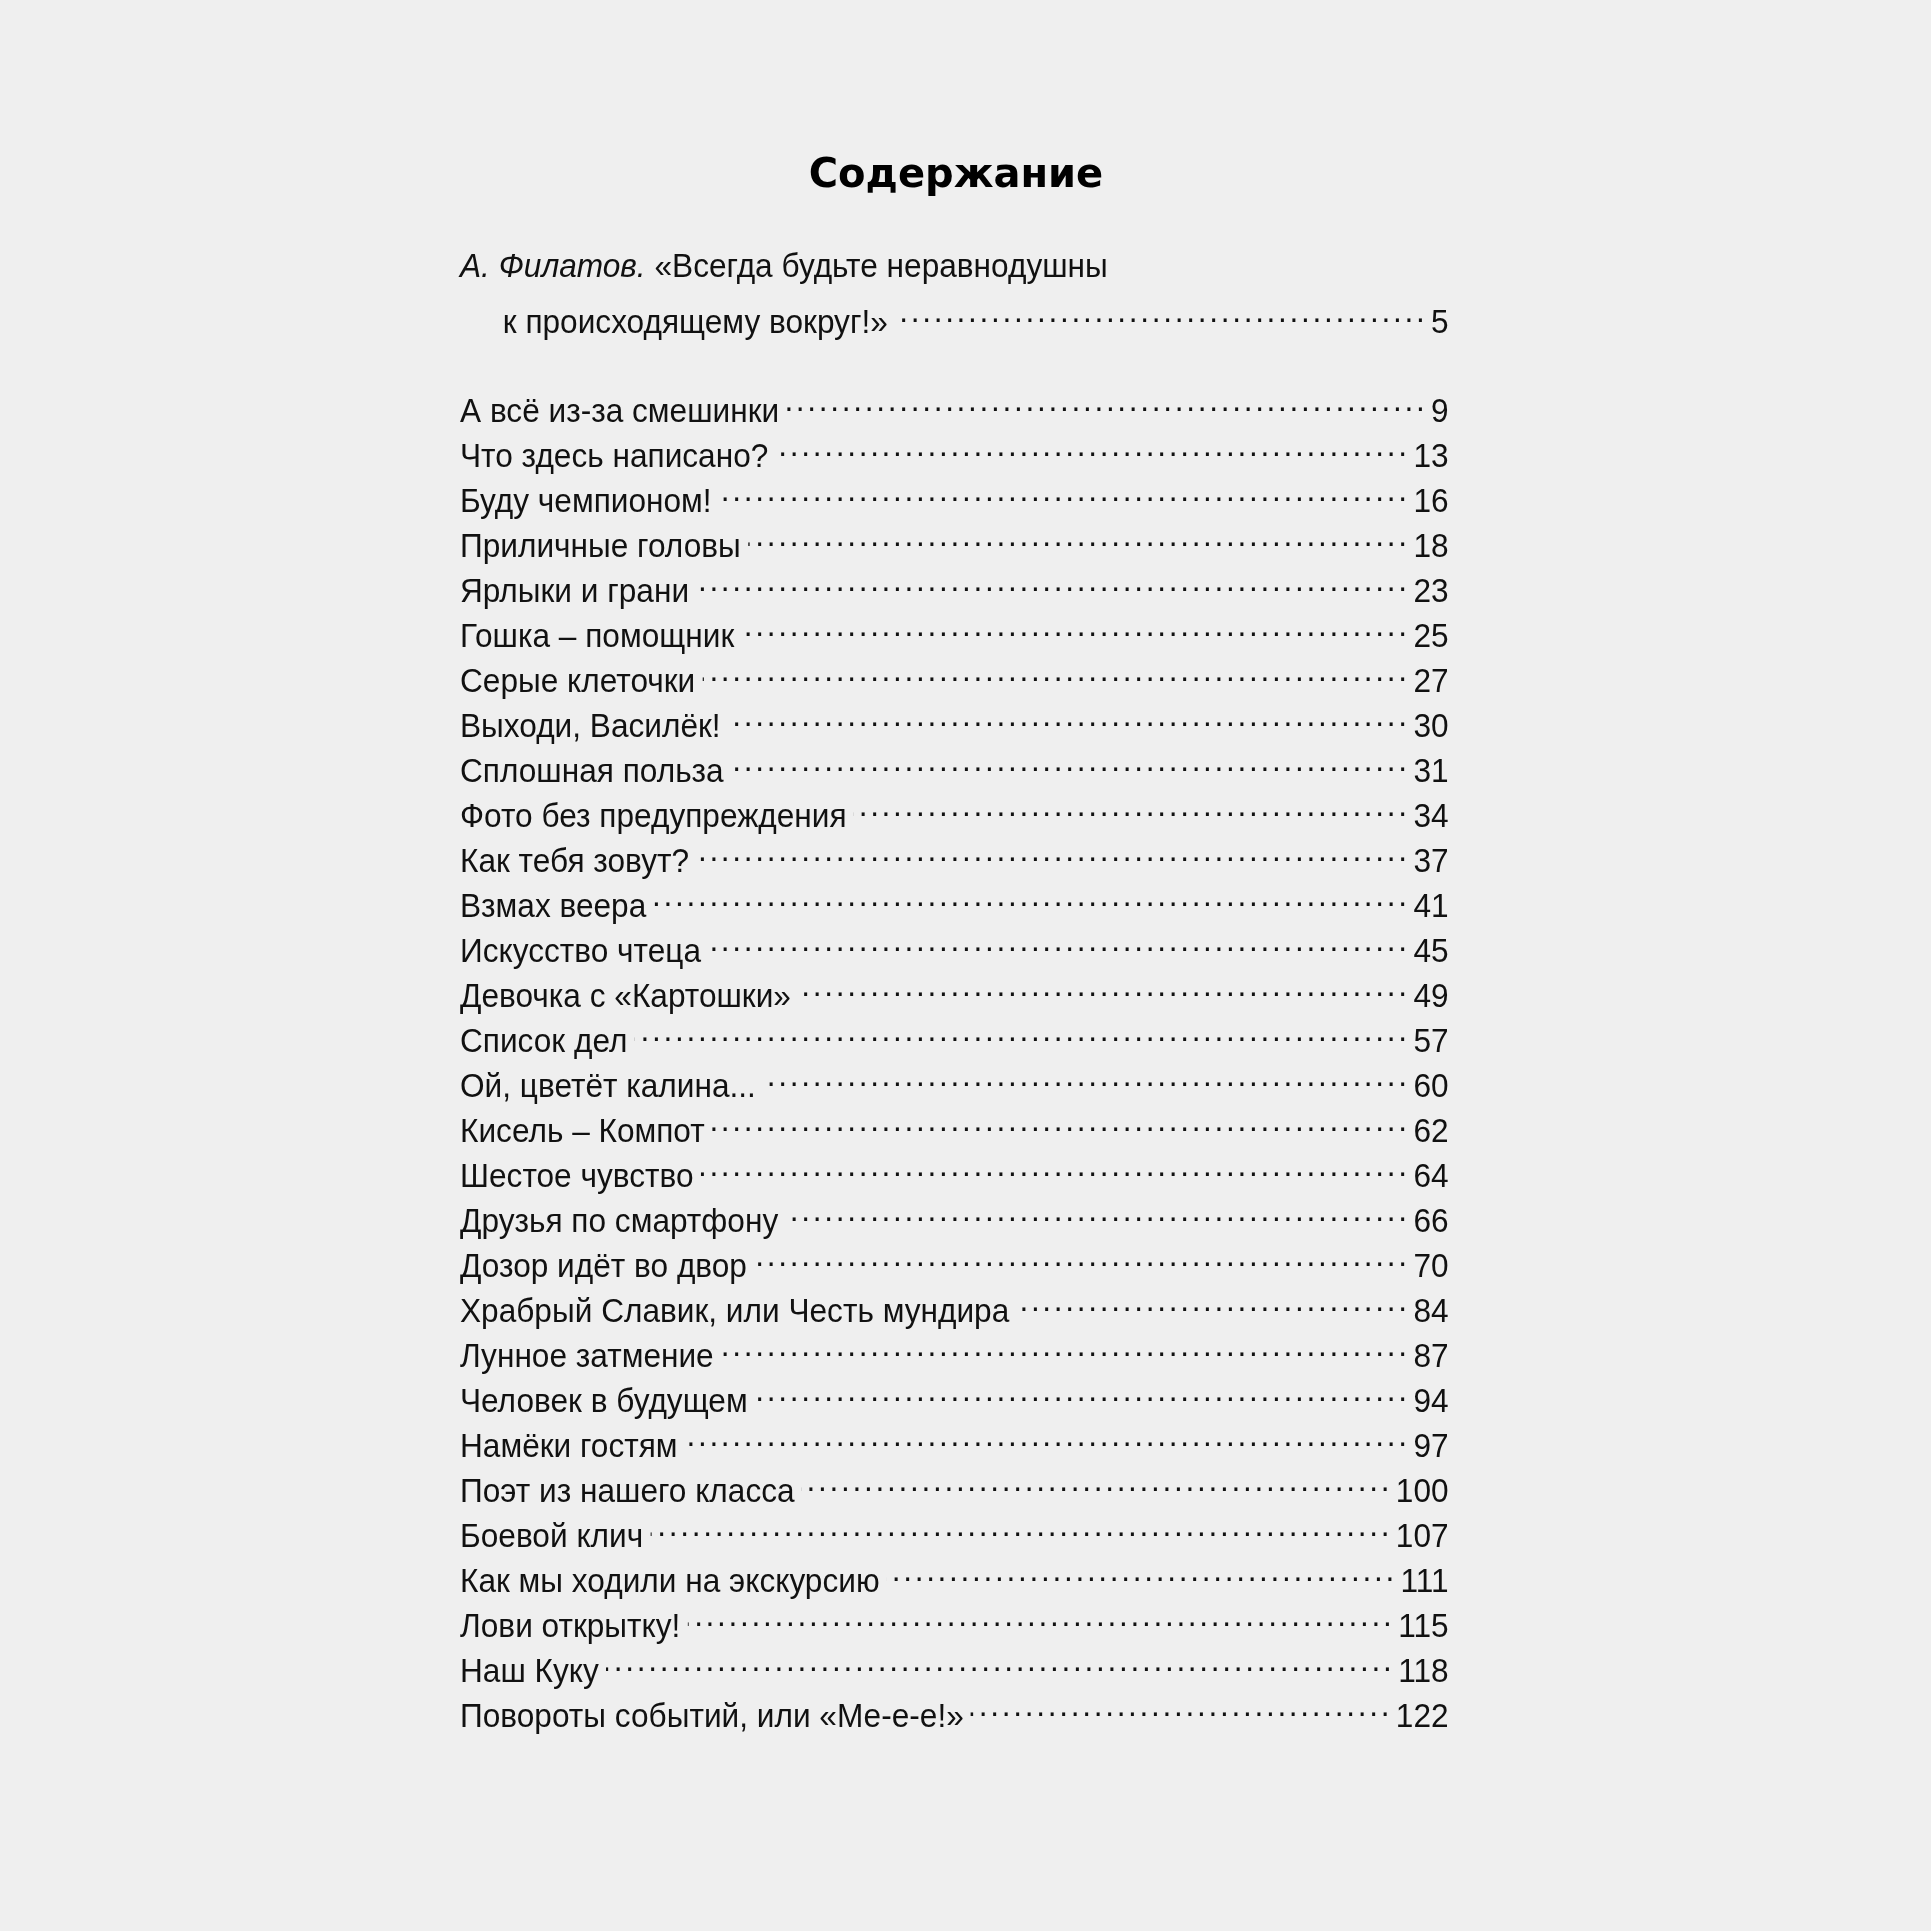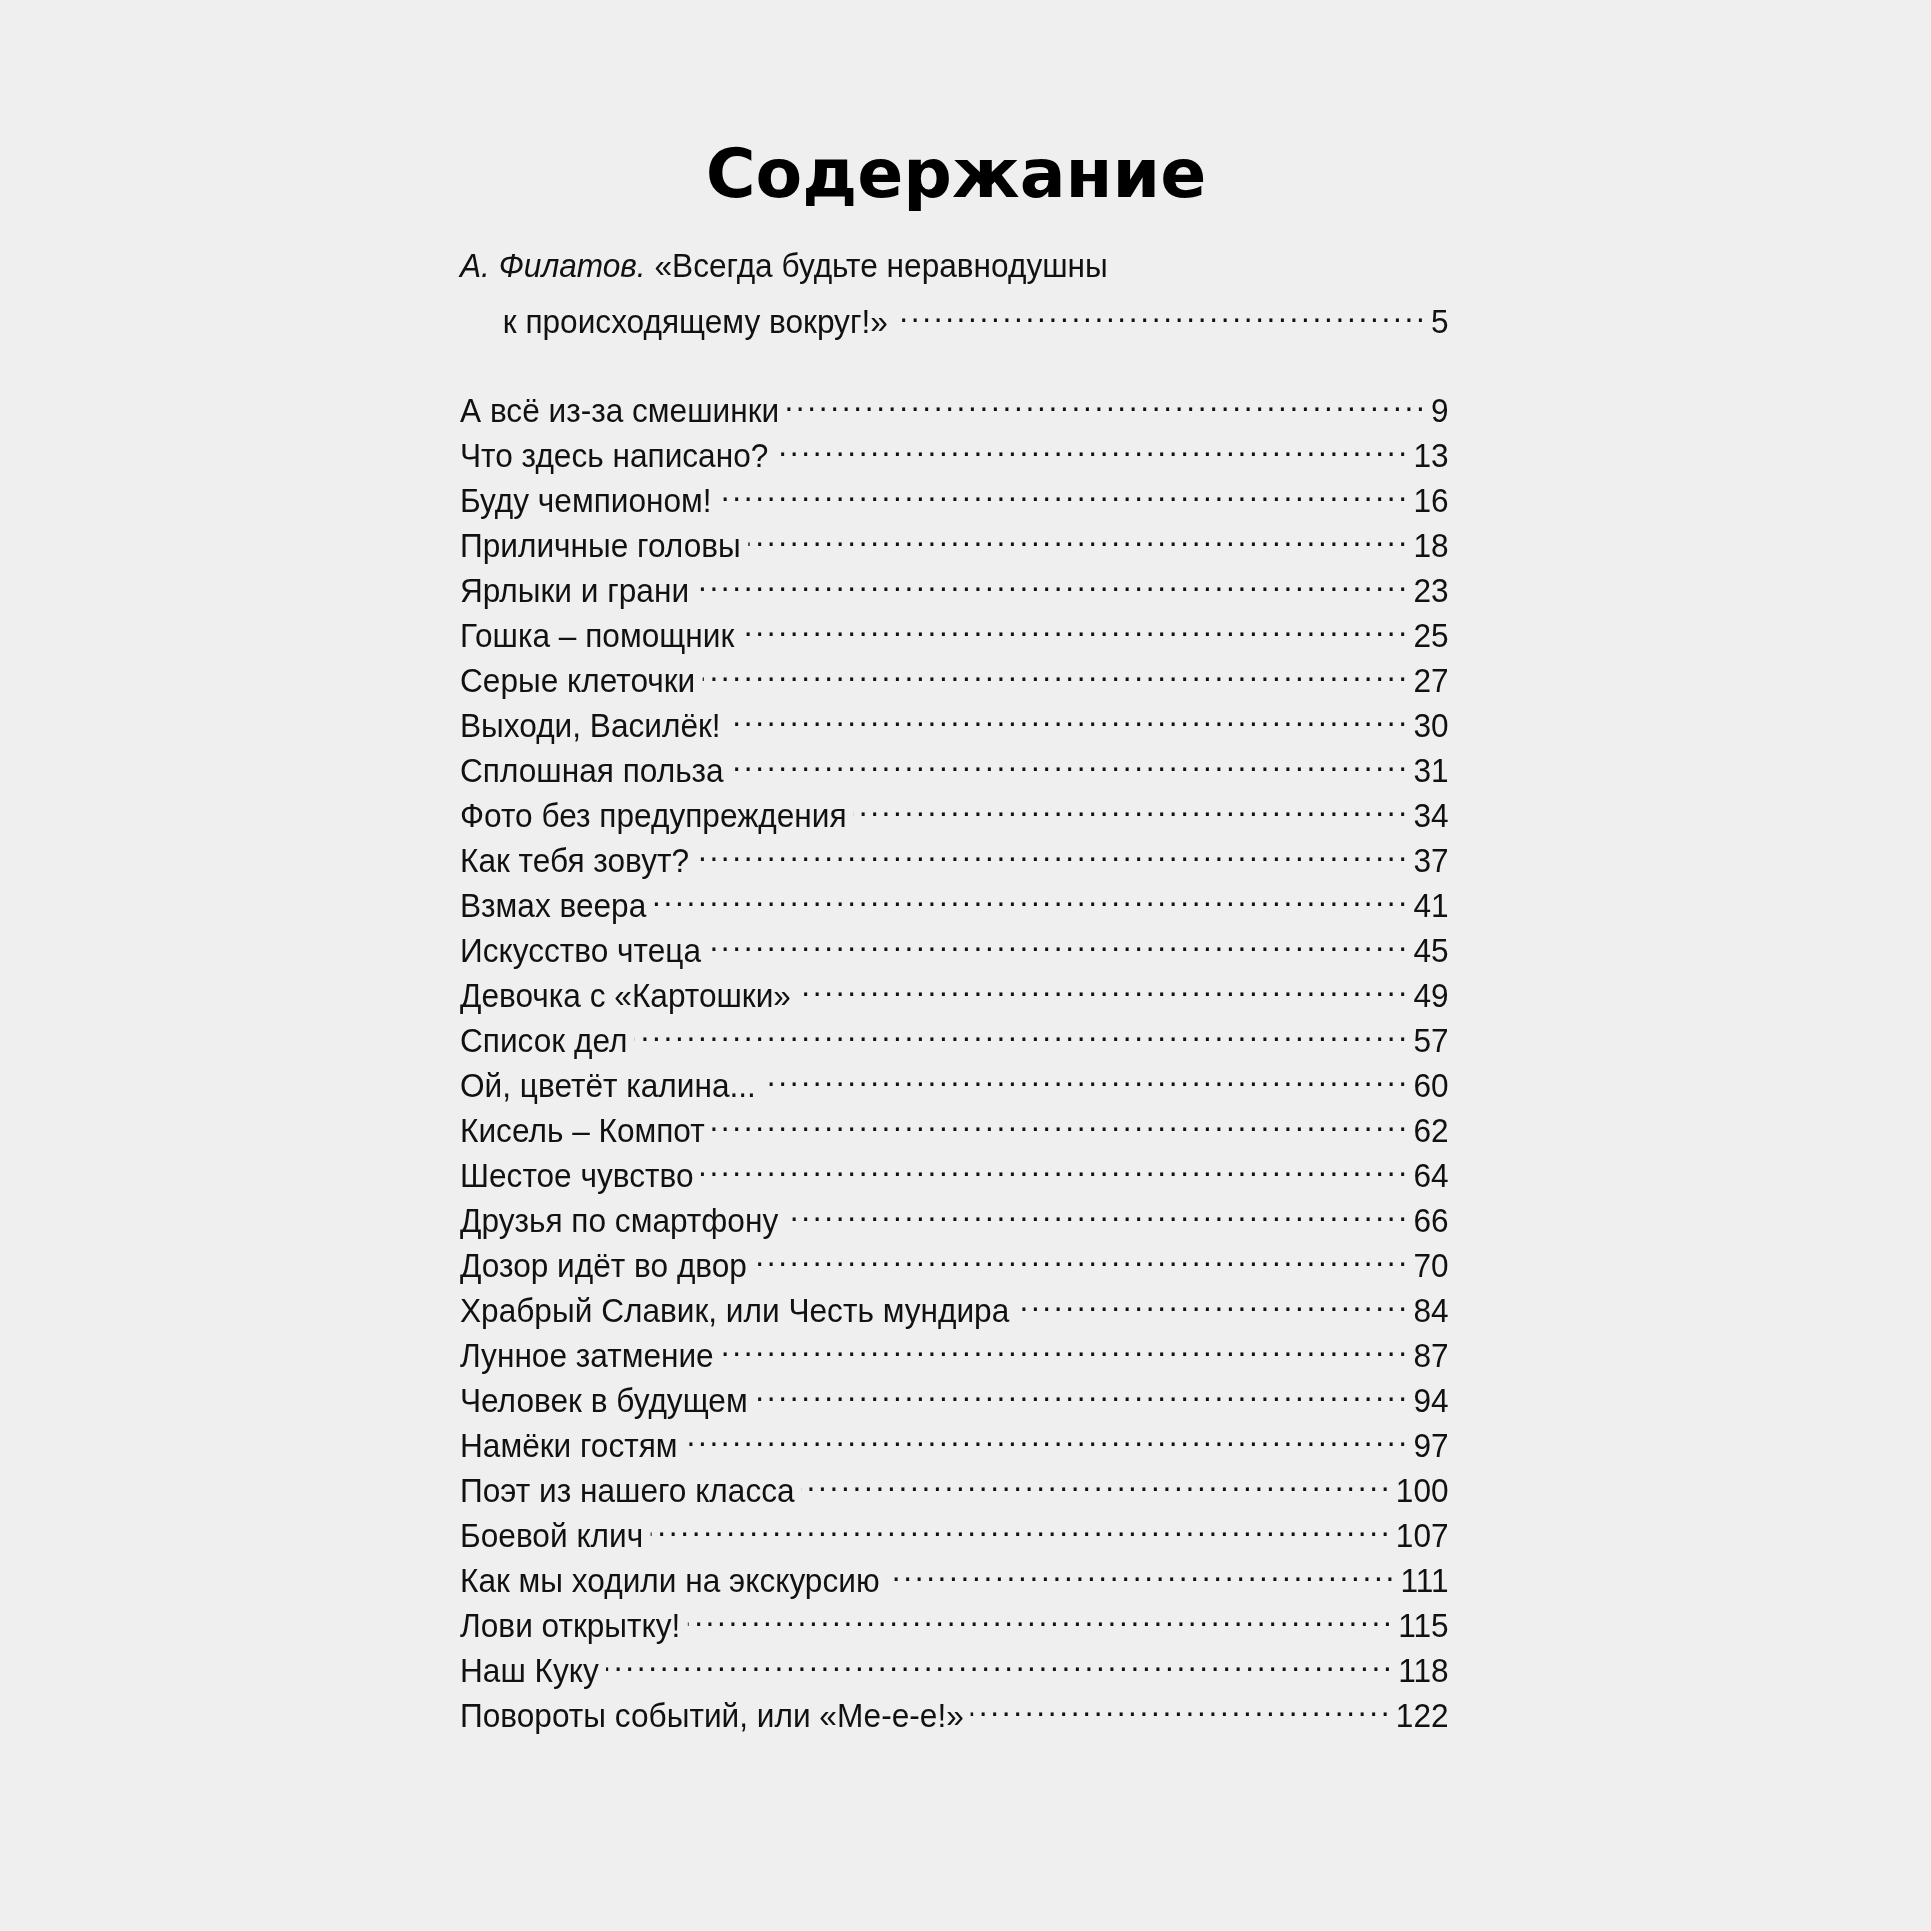--- a/index.html
+++ b/index.html
@@ -18,21 +18,21 @@
       color: #111;
     }
     .title {
       position: absolute;
       top: 135px;
       left: 0;
       width: 1912px;
       text-align: center;
       font-family: "DejaVu Sans", sans-serif;
       font-weight: bold;
-      font-size: 68px;
+      font-size: 40px;
       letter-spacing: 0px;
       line-height: 77px;
       color: #000;
     }
     .toc {
       position: absolute;
       left: 460px;
       width: 989px;
       top: 243px;
       font-family: "Liberation Sans", sans-serif;

